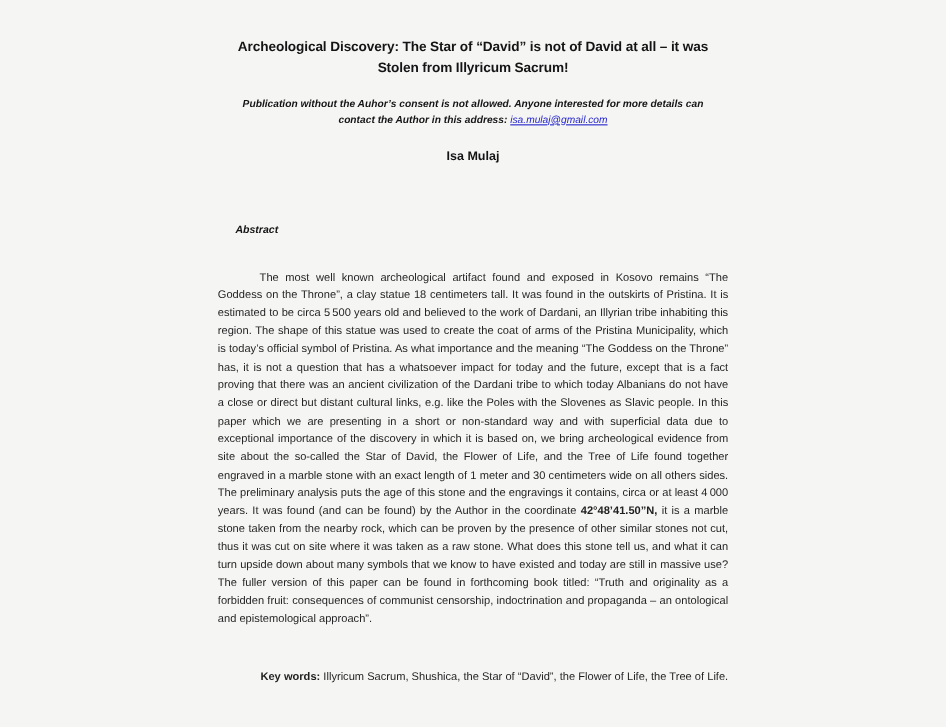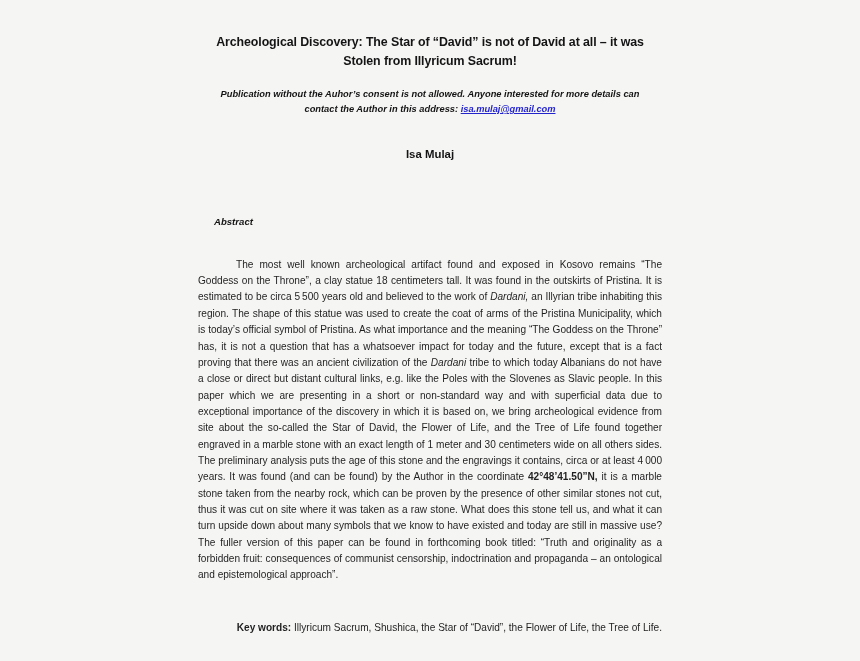--- a/index.html
+++ b/index.html
@@ -49,26 +49,26 @@
     line-height: 1.62;
     text-align: center;
     color: #141414;
     padding-left: 16px;
     padding-right: 16px;
   }
 
   .notice .email {
     color: #2424cc;
     text-decoration: underline;
-    font-weight: bold;
+    font-weight: normal;
     font-style: italic;
   }
 
   .author {
-    margin: 12px;
+    margin: 0;
     padding-top: 19px;
     font-size: 11.4px;
     font-weight: bold;
     text-align: center;
     color: #141414;
   }
 
   .section-heading {
     margin: 16px;
     padding-top: 40px;
@@ -84,21 +84,21 @@
     padding-top: 14px;
     font-size: 10.1px;
     line-height: 1.62;
     text-align: justify;
     text-justify: inter-word;
     text-indent: 38px;
     color: #1f1f1f;
     hyphens: none;
   }
 
-  .abstract-body .it { font-style: italic; }
+  .abstract-body .it { }
   .abstract-body .bd { font-weight: bold; }
 
   .keywords {
     margin: 0;
     padding-top: 36px;
     font-size: 10.1px;
     line-height: 1.6;
     text-align: right;
     color: #1f1f1f;
   }

